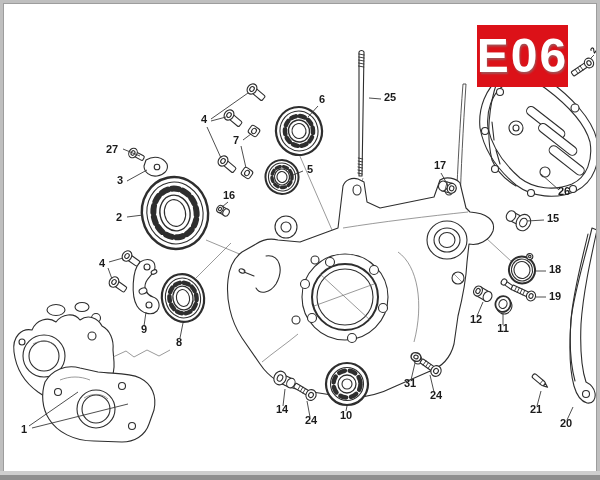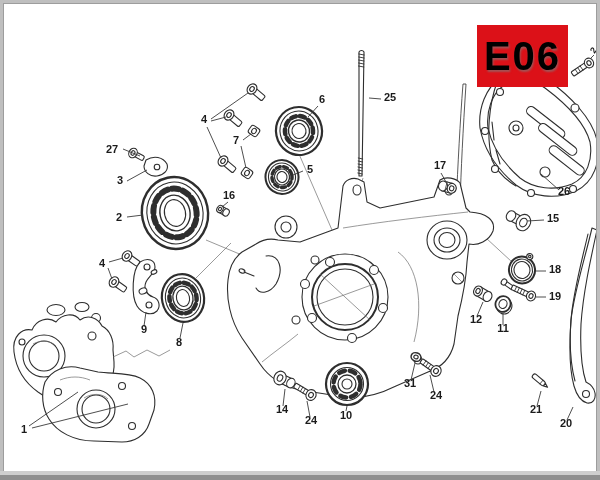--- a/index.html
+++ b/index.html
@@ -5,21 +5,21 @@
   html,body{margin:0;padding:0;background:#e8e8e8;font-family:"Liberation Sans",sans-serif;}
   .stage{position:relative;width:600px;height:480px;background:#ffffff;overflow:hidden;}
   
   .frame{position:absolute;inset:0;border:3px solid #bfbfbf;pointer-events:none;z-index:30;}
   .frame-inner{position:absolute;inset:3px;border:1px solid #9d9d9d;pointer-events:none;z-index:30;}
   .bottom-strip{position:absolute;left:0;right:0;bottom:0;height:9px;z-index:31;
     background:linear-gradient(to bottom,#cecece 0 4px,#8f8f8f 4px 100%);}
   
   .badge{position:absolute;left:477px;top:25px;width:91px;height:62px;background:#dc1118;
     display:flex;align-items:center;justify-content:center;z-index:20;}
-  .badge span{color:#000000;font-weight:bold;font-size:40px;letter-spacing:2px;
+  .badge span{color:#ffffff;font-weight:bold;font-size:48px;letter-spacing:2px;
     text-shadow:1px 2px 2px rgba(125,125,125,.6);line-height:1;}
   svg{position:absolute;left:0;top:0;z-index:10;}
   svg .ln{stroke:#2e2e2e;fill:none;stroke-width:1.1;stroke-linejoin:round;stroke-linecap:round;}
   svg .fw{stroke:#2e2e2e;fill:#ffffff;stroke-width:1.1;stroke-linejoin:round;}
   svg .thin{stroke:#6e6e6e;fill:none;stroke-width:0.7;}
   svg .leader{stroke:#3a3a3a;fill:none;stroke-width:0.9;}
   svg text.co{font:700 11px "Liberation Sans",sans-serif;fill:#1b1b1b;text-anchor:middle;cursor:pointer;}
 </style>
 </head>
 <body>

